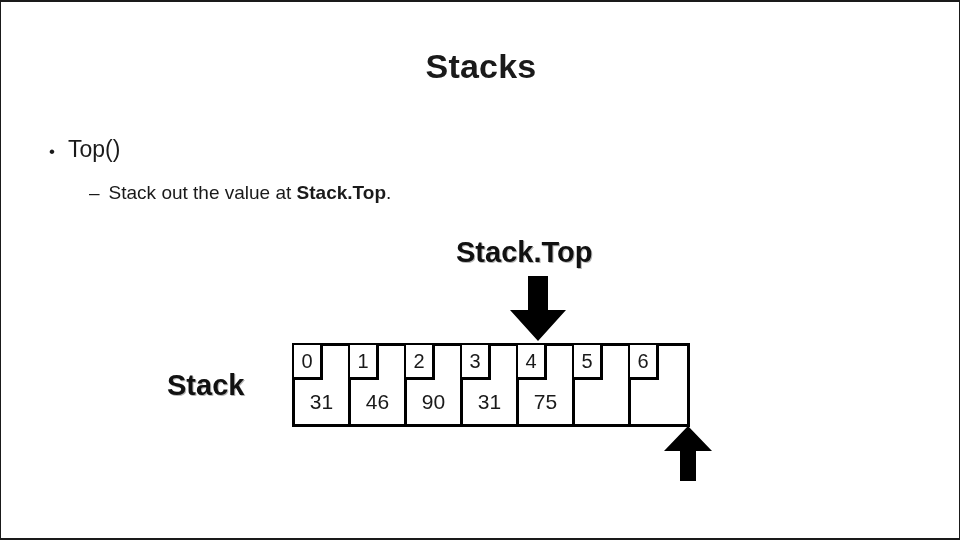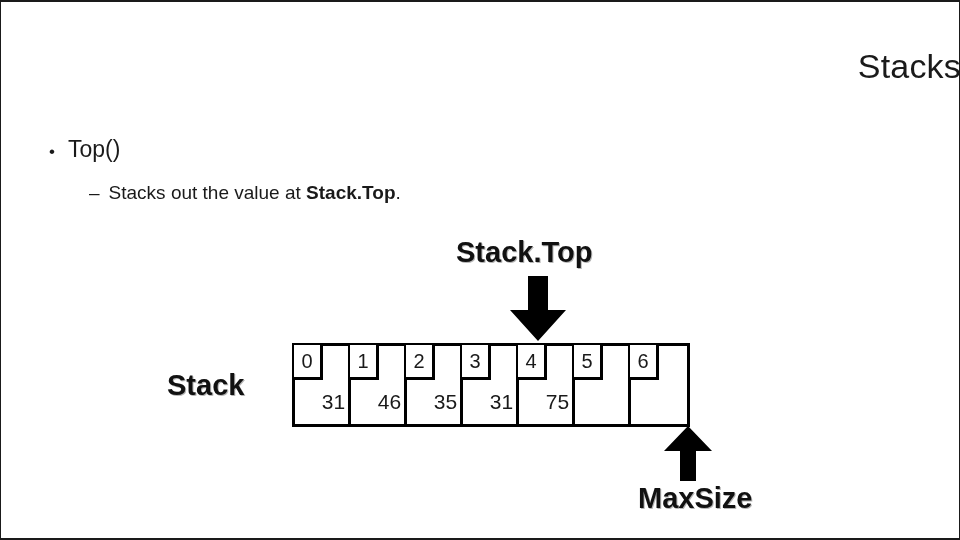--- a/index.html
+++ b/index.html
@@ -22,23 +22,23 @@
     border-left: 1px solid #1a1a1a;
     border-right: 1px solid #1a1a1a;
   }
 
   
   .slide-title {
     position: absolute;
     left: 0;
     top: 45px;
     width: 960px;
-    text-align: right;
+    text-align: center;
     font-size: 34px;
-    font-weight: 400;
+    font-weight: 700;
     color: #1a1a1a;
     letter-spacing: 0.2px;
   }
 
   
   .bullet-l1 {
     position: absolute;
     left: 48px;
     top: 134px;
     font-size: 23px;
@@ -143,43 +143,41 @@
     position: absolute;
     left: 0;
     top: 38px;
     width: 100%;
     height: 36px;
     display: flex;
     align-items: center;
     justify-content: center;
     font-size: 21px;
     color: #1a1a1a;
-    margin-left: 12px;
   }
 </style>
 </head>
 <body>
 
 <div class="slide">
 
   <div class="slide-title">Stacks</div>
 
   <div class="bullet-l1">
     <span class="dot">•</span>
     <span>Top()</span>
   </div>
 
   <div class="bullet-l2">
     <span class="dash">–</span>
-    <span><span>Stacks out the value at </span><span class="bold-inline">Stack.Top</span><span>.</span></span>
+    <span><span>Stack out the value at </span><span class="bold-inline">Stack.Top</span><span>.</span></span>
   </div>
 
   <div class="big-label" id="label-stacktop">Stack.Top</div>
   <div class="big-label" id="label-stack">Stack</div>
-  <div class="big-label" id="label-maxsize">MaxSize</div>
 
   <div class="arrow" id="arrow-down">
     <svg width="58" height="66" viewBox="0 0 58 66" xmlns="http://www.w3.org/2000/svg">
       <polygon points="19,0 39,0 39,34 57,34 29,65 1,34 19,34" fill="#000000"></polygon>
     </svg>
   </div>
 
   <div class="arrow" id="arrow-up">
     <svg width="50" height="56" viewBox="0 0 50 56" xmlns="http://www.w3.org/2000/svg">
       <polygon points="25,0 49,25 33,25 33,55 17,55 17,25 1,25" fill="#000000"></polygon>
@@ -190,21 +188,21 @@
     <div class="cell">
       <div class="cell-index">0</div>
       <div class="cell-value">31</div>
     </div>
     <div class="cell">
       <div class="cell-index">1</div>
       <div class="cell-value">46</div>
     </div>
     <div class="cell">
       <div class="cell-index">2</div>
-      <div class="cell-value">35</div>
+      <div class="cell-value">90</div>
     </div>
     <div class="cell">
       <div class="cell-index">3</div>
       <div class="cell-value">31</div>
     </div>
     <div class="cell">
       <div class="cell-index">4</div>
       <div class="cell-value">75</div>
     </div>
     <div class="cell">

